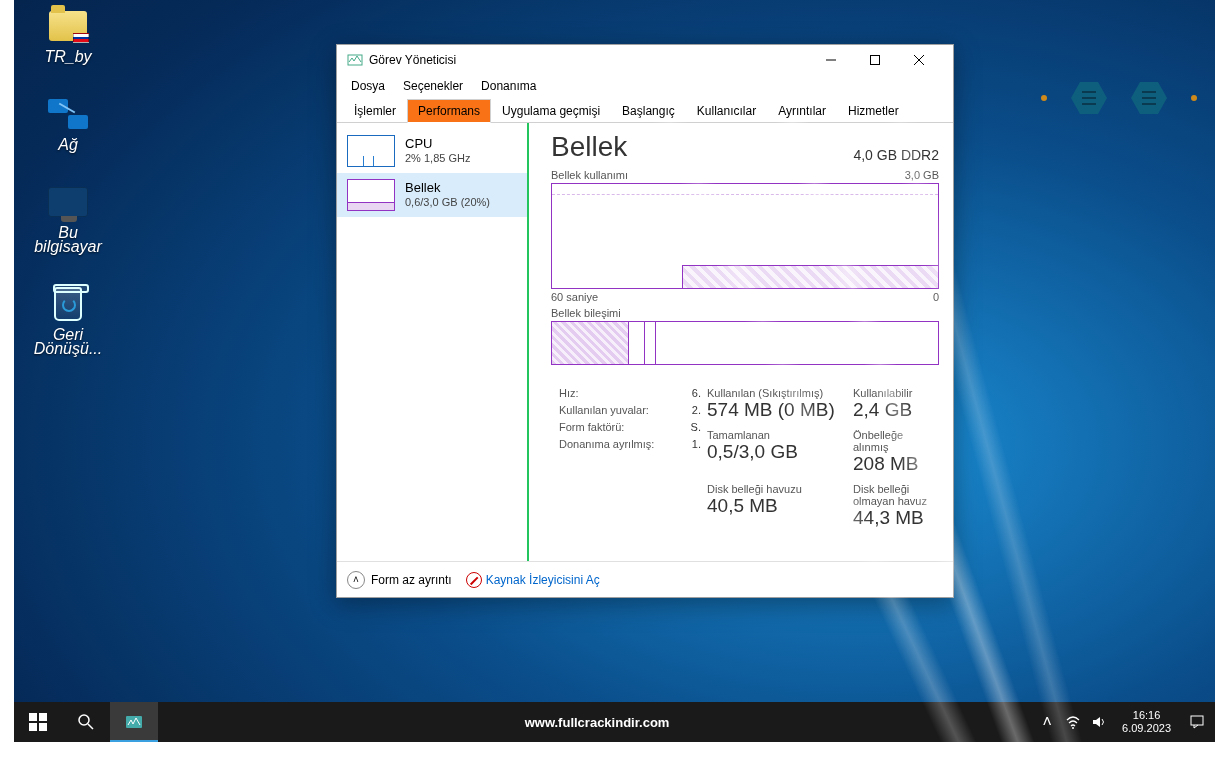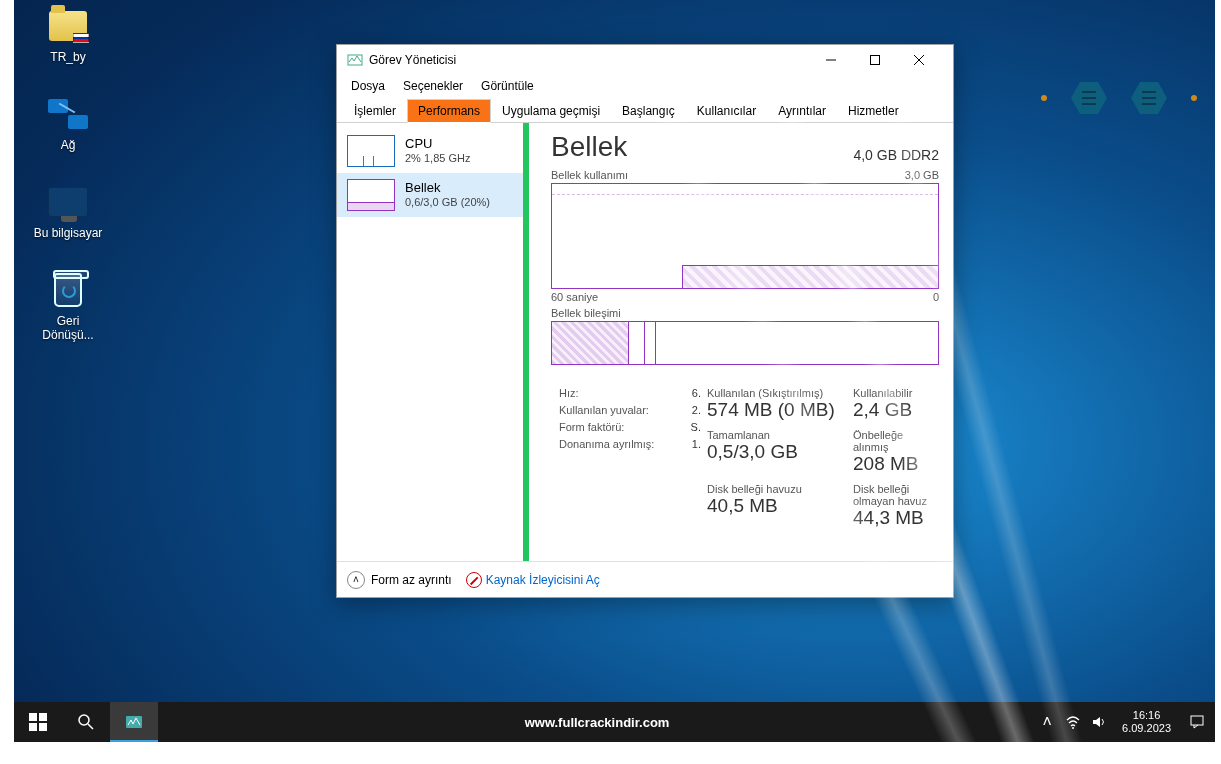--- a/index.html
+++ b/index.html
@@ -26,21 +26,21 @@
   
   .hex-overlay { position: absolute; pointer-events: none; }
   .hex { width: 36px; height: 32px; background:#0e5f7e; clip-path: polygon(25% 0, 75% 0, 100% 50%, 75% 100%, 25% 100%, 0 50%); display:flex; flex-direction:column; gap:4px; align-items:center; justify-content:center;}
   .hex .bar { width:14px; height:2px; background:#0a3a50;}
   .dot { width:6px; height:6px; border-radius:50%; background:#d08a1a; position:absolute;}
 
   
   .desktop-icons { position: absolute; top: 4px; left: 14px; display:flex; flex-direction:column; gap:28px; }
   .dicon { width: 80px; display:flex; flex-direction:column; align-items:center; gap:2px; text-align:center; cursor:pointer;}
   .dicon .glyph { width:44px; height:44px; display:flex; align-items:center; justify-content:center;}
-  .dicon .label { color:#fff; font-size:12px; line-height:14px; text-shadow:0 1px 2px rgba(0,0,0,.7); max-width:76px;}
+  .dicon .label { color:#fff; font-size:16px; line-height:14px; text-shadow:0 1px 2px rgba(0,0,0,.7); max-width:76px;font-style:italic;}
   .folder-draw { width:38px; height:30px; background:linear-gradient(#f7e28a,#e2c24a); border-radius:3px; position:relative;}
   .folder-draw::before { content:''; position:absolute; top:-6px; left:2px; width:14px; height:8px; background:#e2c24a; border-radius:2px 2px 0 0;}
   .flag { position:absolute; bottom:-2px; right:-2px; width:16px; height:10px; background:linear-gradient(#fff 0 33%, #0033a0 33% 66%, #e30a17 66% 100%); border:1px solid rgba(0,0,0,.3);}
   .pc-draw { width:40px; height:30px; background:#0d3e6e; border:1px solid #0a2f55; border-radius:3px; position:relative;}
   .pc-draw::after { content:''; position:absolute; bottom:-6px; left:12px; width:16px; height:6px; background:#555; border-radius:0 0 3px 3px;}
   .net-draw { width:40px; height:30px; position:relative;}
   .net-draw .pc1, .net-draw .pc2 { position:absolute; width:20px; height:14px; background:#1076c9; border-radius:2px;}
   .net-draw .pc1 { top:0; left:0;} .net-draw .pc2 { bottom:0; right:0;}
   .net-draw::after { content:''; position:absolute; top:8px; left:10px; width:18px; height:2px; background:#7fc3f7; transform:rotate(30deg);}
   .bin-draw { width:28px; height:34px; border:2px solid #dff; border-radius:3px 3px 5px 5px; background:linear-gradient(rgba(255,255,255,.2),rgba(255,255,255,.05)); position:relative;}
@@ -65,21 +65,21 @@
   .tm-titlebar { height:30px; display:flex; align-items:center; padding:0 12px 0 10px;}
   .tm-titlebar .ticon { width:16px; height:16px; margin-right:6px;}
   .tm-title { flex:1; font-size:12px; color:#000;}
   .tm-winbtn { width:44px; height:30px; display:flex; align-items:center; justify-content:center; cursor:pointer; color:#000;}
   .tm-menubar { height:22px; display:flex; align-items:center; gap:2px; padding:0 6px; font-size:12px; color:#000;}
   .tm-menu { padding:2px 8px; cursor:pointer;}
   .tm-tabs { height:26px; display:flex; align-items:flex-end; gap:0; padding:0 6px; border-bottom:1px solid #d0d0d0;}
   .tm-tab { font-size:12px; padding:4px 10px; color:#000; cursor:pointer; border:1px solid transparent; border-bottom:none; position:relative;}
   .tm-tab.active { background:#f97316; border-color:#d0d0d0; border-bottom:1px solid #fff; margin-bottom:-1px;}
   .tm-body { flex:1; display:flex; overflow:hidden;}
-  .tm-side { width:192px; border-right:6px solid #22c55e; padding:6px 0; overflow:auto;}
+  .tm-side { width:192px; border-right:2px solid #22c55e; padding:6px 0; overflow:auto;}
   .res-item { display:flex; align-items:center; gap:10px; padding:6px 10px; cursor:pointer;}
   .res-item.selected { background:#d8ecfb;}
   .thumb { width:48px; height:32px; border:1px solid; position:relative; background:#fff;}
   .thumb.cpu { border-color:#1a6bbf;} .thumb.cpu::after { content:''; position:absolute; bottom:0; left:4px; right:4px; height:10px; background:linear-gradient(90deg,transparent 0 30%, #2a7ed2 30% 32%, transparent 32% 55%, #2a7ed2 55% 58%, transparent 58%);} 
   .thumb.mem { border-color:#9333c4;} .thumb.mem::after { content:''; position:absolute; bottom:0; left:0; right:0; height:24%; background:rgba(147,51,196,.2); border-top:1px solid #9333c4;}
   .thumb.disk { border-color:#2e9e4a;}
   .thumb.wifi { border-color:#c4702e;}
   .res-txt { display:flex; flex-direction:column; line-height:15px;}
   .res-name { font-size:13px; color:#000;}
   .res-sub { font-size:11px; color:#444;}
@@ -192,21 +192,21 @@
         <div class="tm-winbtn close">
             <svg width="10" height="10">
               <path d="M0 0 L10 10 M10 0 L0 10" stroke="currentColor"></path>
             </svg>
           </div>
       </div>
 
       <div class="tm-menubar">
         <div class="tm-menu">Dosya</div>
         <div class="tm-menu">Seçenekler</div>
-        <div class="tm-menu">Görüntüle</div>
+        <div class="tm-menu">Donanıma</div>
       </div>
 
       <div class="tm-tabs">
         <div class="tm-tab">İşlemler</div>
         <div class="tm-tab active">Performans</div>
         <div class="tm-tab">Uygulama geçmişi</div>
         <div class="tm-tab">Başlangıç</div>
         <div class="tm-tab">Kullanıcılar</div>
         <div class="tm-tab">Ayrıntılar</div>
         <div class="tm-tab">Hizmetler</div>

